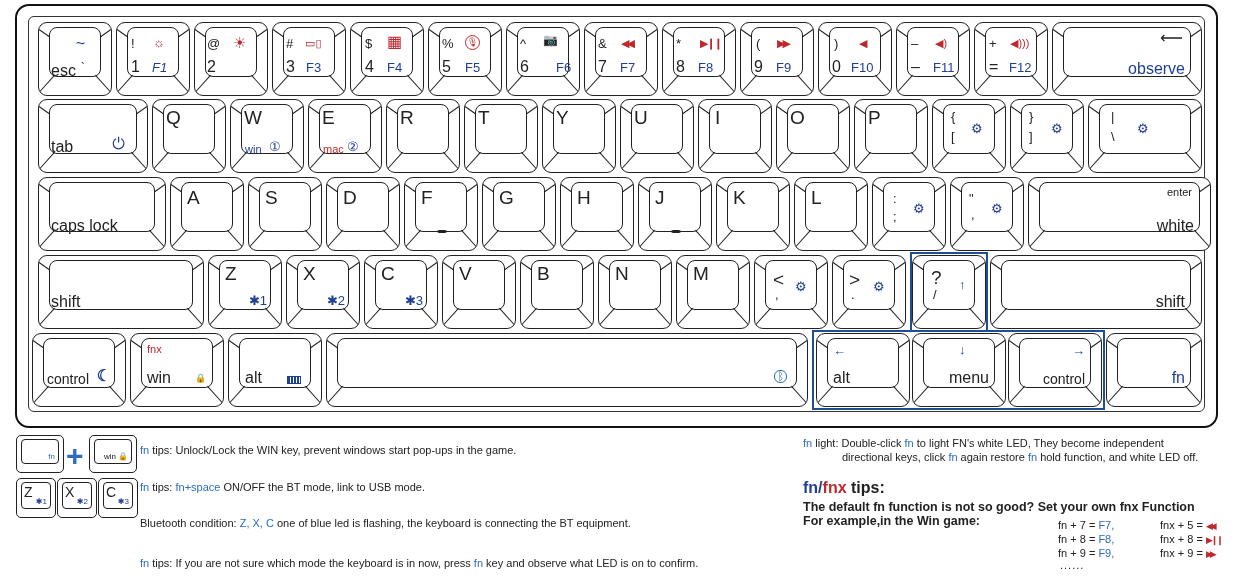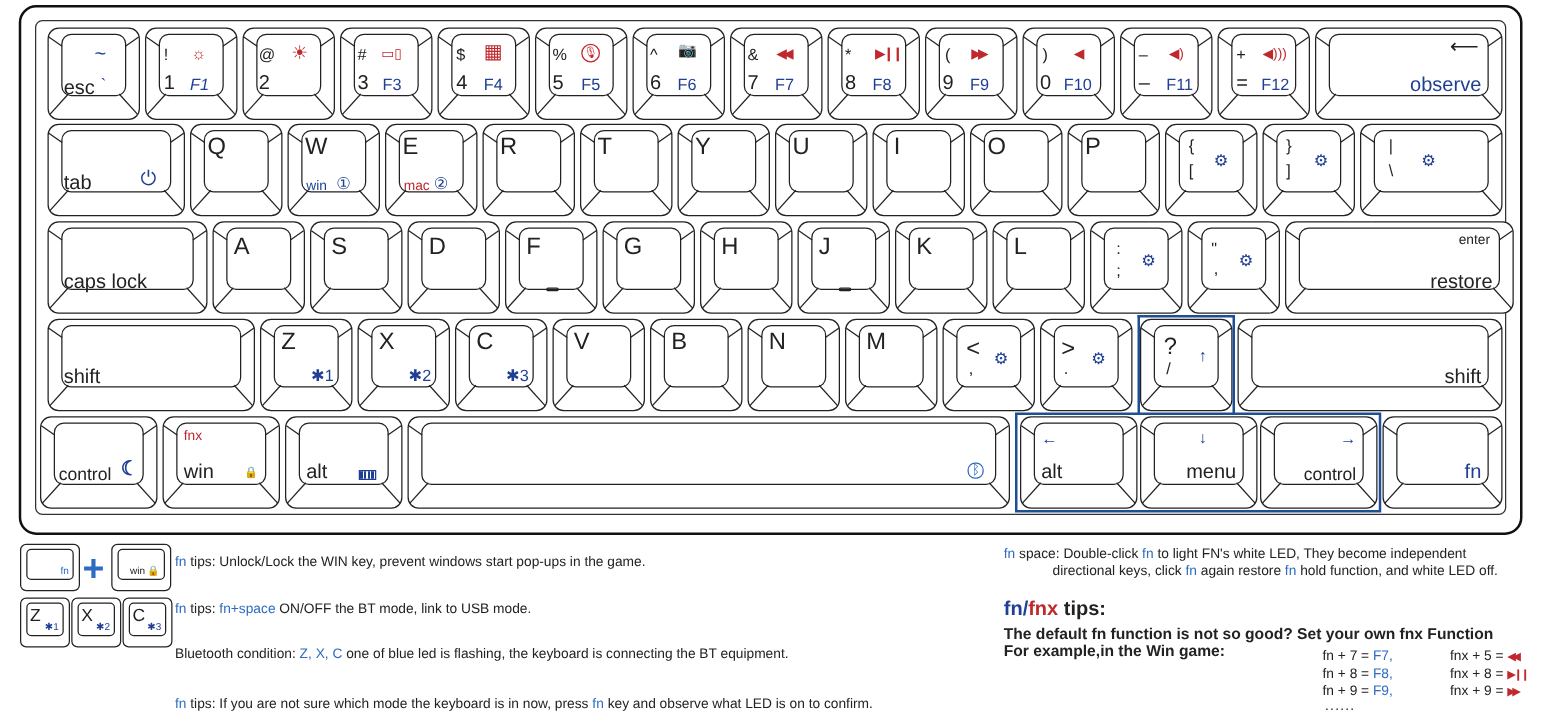--- a/index.html
+++ b/index.html
@@ -139,21 +139,21 @@
 
   <div class="key" style="left:506px;top:22px;width:74px;">
     <div class="cap"></div>
       <i class="b tl"></i>
       <i class="b tr"></i>
       <i class="b bl"></i>
       <i class="b br"></i>
     <span class="lbl sm" style="left:13px;top:14px;">^</span>
     <span class="lbl sm red" style="left:36px;top:11px;font-size:12px;">📷</span>
     <span class="lbl mid" style="left:13px;top:36px;">6</span>
-    <span class="lbl sm blue" style="left:35px;top:38px;">F6</span>
+    <span class="lbl sm blue" style="left:49px;top:38px;">F6</span>
   </div>
 
   <div class="key" style="left:584px;top:22px;width:74px;">
     <div class="cap"></div>
       <i class="b tl"></i>
       <i class="b tr"></i>
       <i class="b bl"></i>
       <i class="b br"></i>
     <span class="lbl sm" style="left:13px;top:14px;">&amp;</span>
     <span class="lbl xs red" style="left:36px;top:15px;letter-spacing:-3px;">◀◀</span>
@@ -461,21 +461,21 @@
     <span class="lbl sm" style="left:20px;top:30px;">,</span>
     <span class="lbl sm blue" style="left:40px;top:24px;">⚙</span>
   </div>
   <div class="key" style="left:1028px;top:177px;width:183px;">
     <div class="cap"></div>
       <i class="b tl"></i>
       <i class="b tr"></i>
       <i class="b bl"></i>
       <i class="b br"></i>
     <span class="lbl xs" style="right:18px;top:9px;">enter</span>
-    <span class="lbl mid" style="right:16px;top:40px;">restore</span>
+    <span class="lbl mid" style="right:16px;top:40px;">white</span>
   </div>
 </div>
 
 <div>
   <div class="key" style="left:38px;top:255px;width:166px;">
     <div class="cap"></div>
       <i class="b tl"></i>
       <i class="b tr"></i>
       <i class="b bl"></i>
       <i class="b br"></i>
@@ -694,21 +694,21 @@
   <div class="tip" style="left:140px;top:517px;">
     <span>Bluetooth condition: </span><span class="fn">Z, X, C</span><span> one of blue led is flashing, the keyboard is connecting the BT equipment.</span>
   </div>
   <div class="tip" style="left:140px;top:557px;">
     <span class="fn">fn</span><span> tips: If you are not sure which mode the keyboard is in now, press </span><span class="fn">fn</span><span> key and observe what LED is on to confirm.</span>
   </div>
 </div>
 
 <div>
   <div class="tip" style="left:803px;top:437px;">
-    <span class="fn">fn</span><span> space: Double-click </span><span class="fn">fn</span><span> to light FN's white LED, They become independent</span>
+    <span class="fn">fn</span><span> light: Double-click </span><span class="fn">fn</span><span> to light FN's white LED, They become independent</span>
   </div>
   <div class="tip" style="left:842px;top:451px;">
     <span>directional keys, click </span><span class="fn">fn</span><span> again restore </span><span class="fn">fn</span><span> hold function, and white LED off.</span>
   </div>
 
   <div class="h-tips">
     <span class="n">fn</span><span class="n">/</span><span class="x">fnx</span><span> tips:</span>
   </div>
   <div class="bold-line" style="top:500px;">The default fn function is not so good? Set your own fnx Function</div>
   <div class="bold-line" style="top:514px;">For example,in the Win game:</div>

